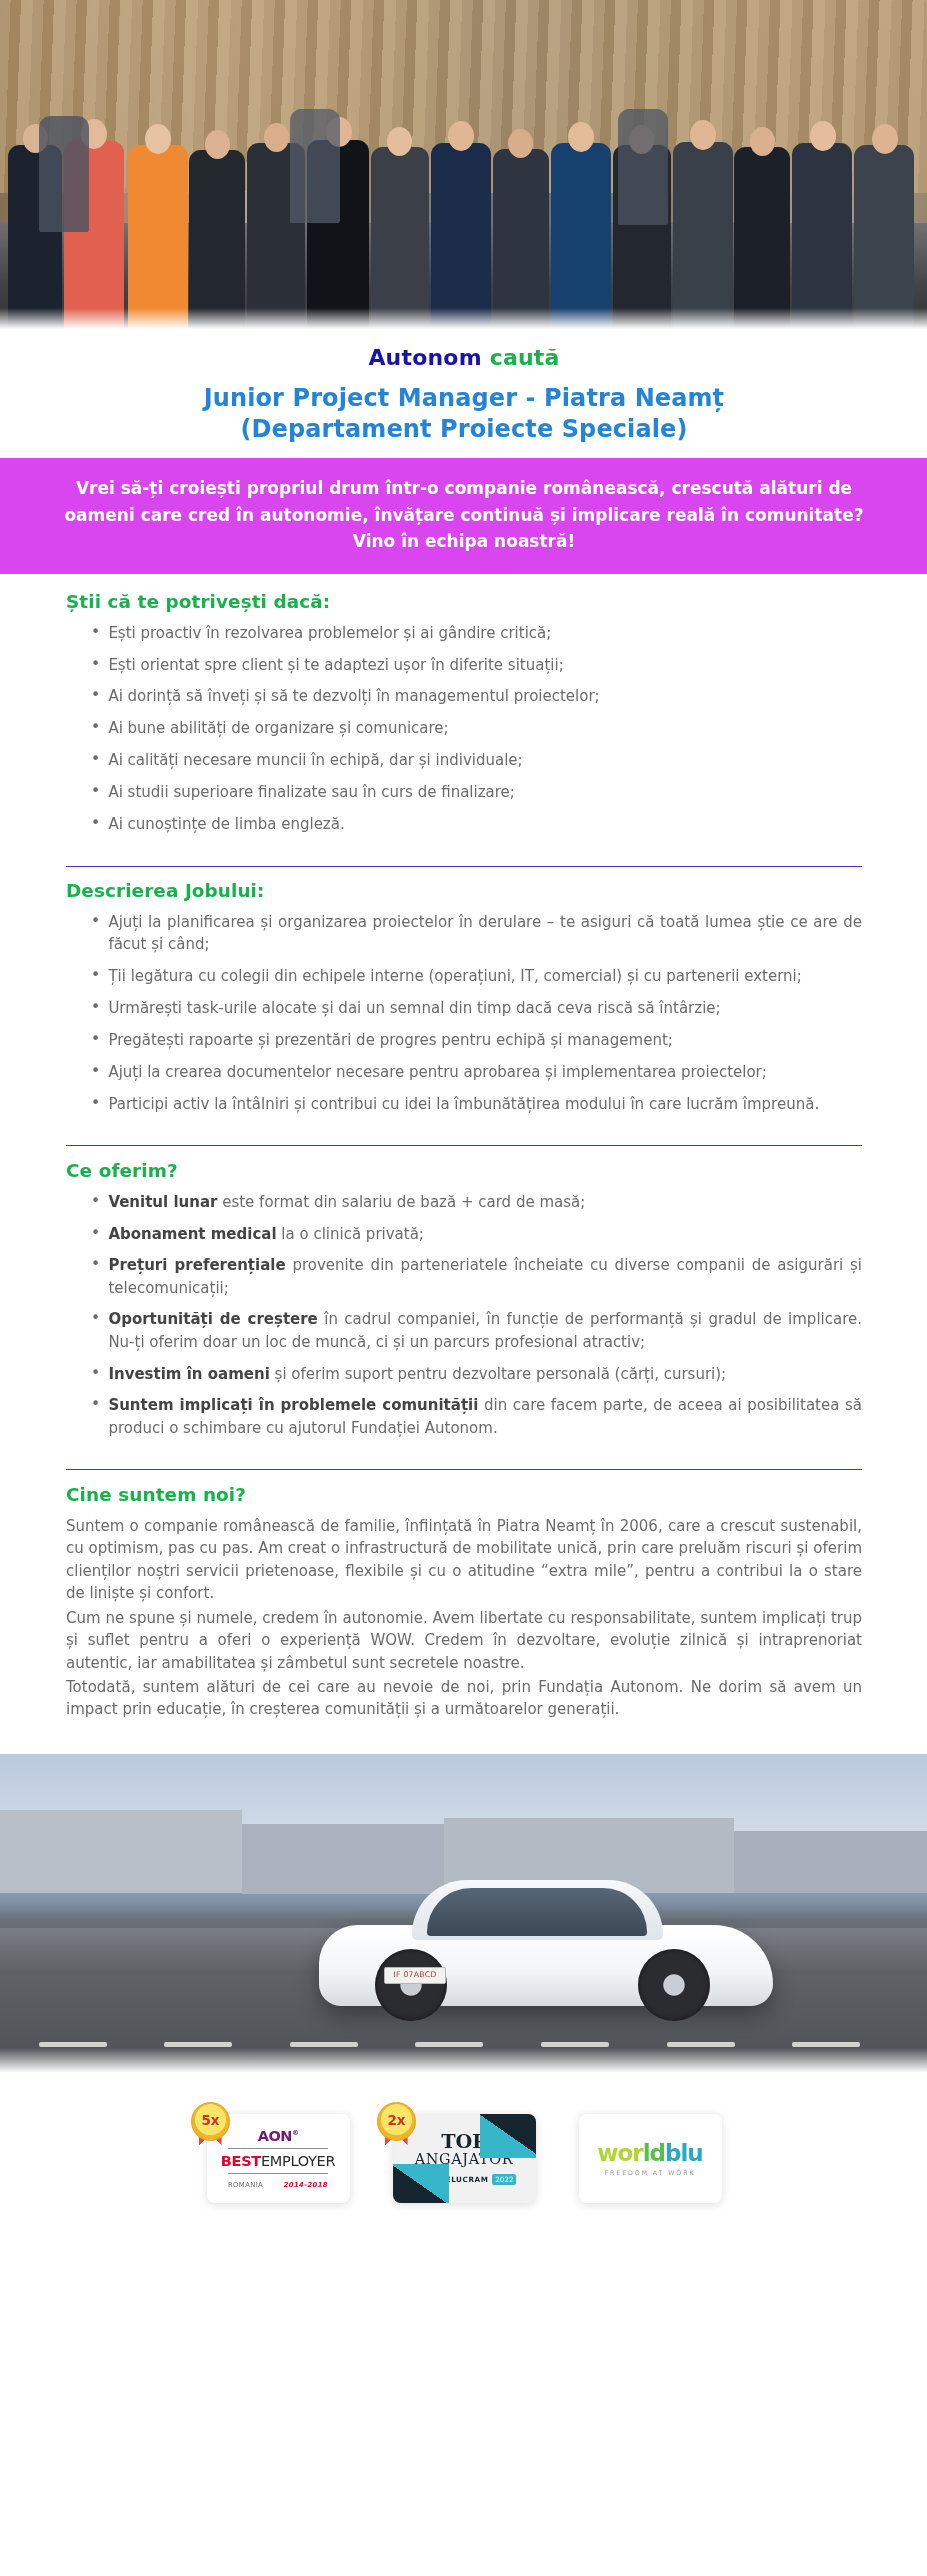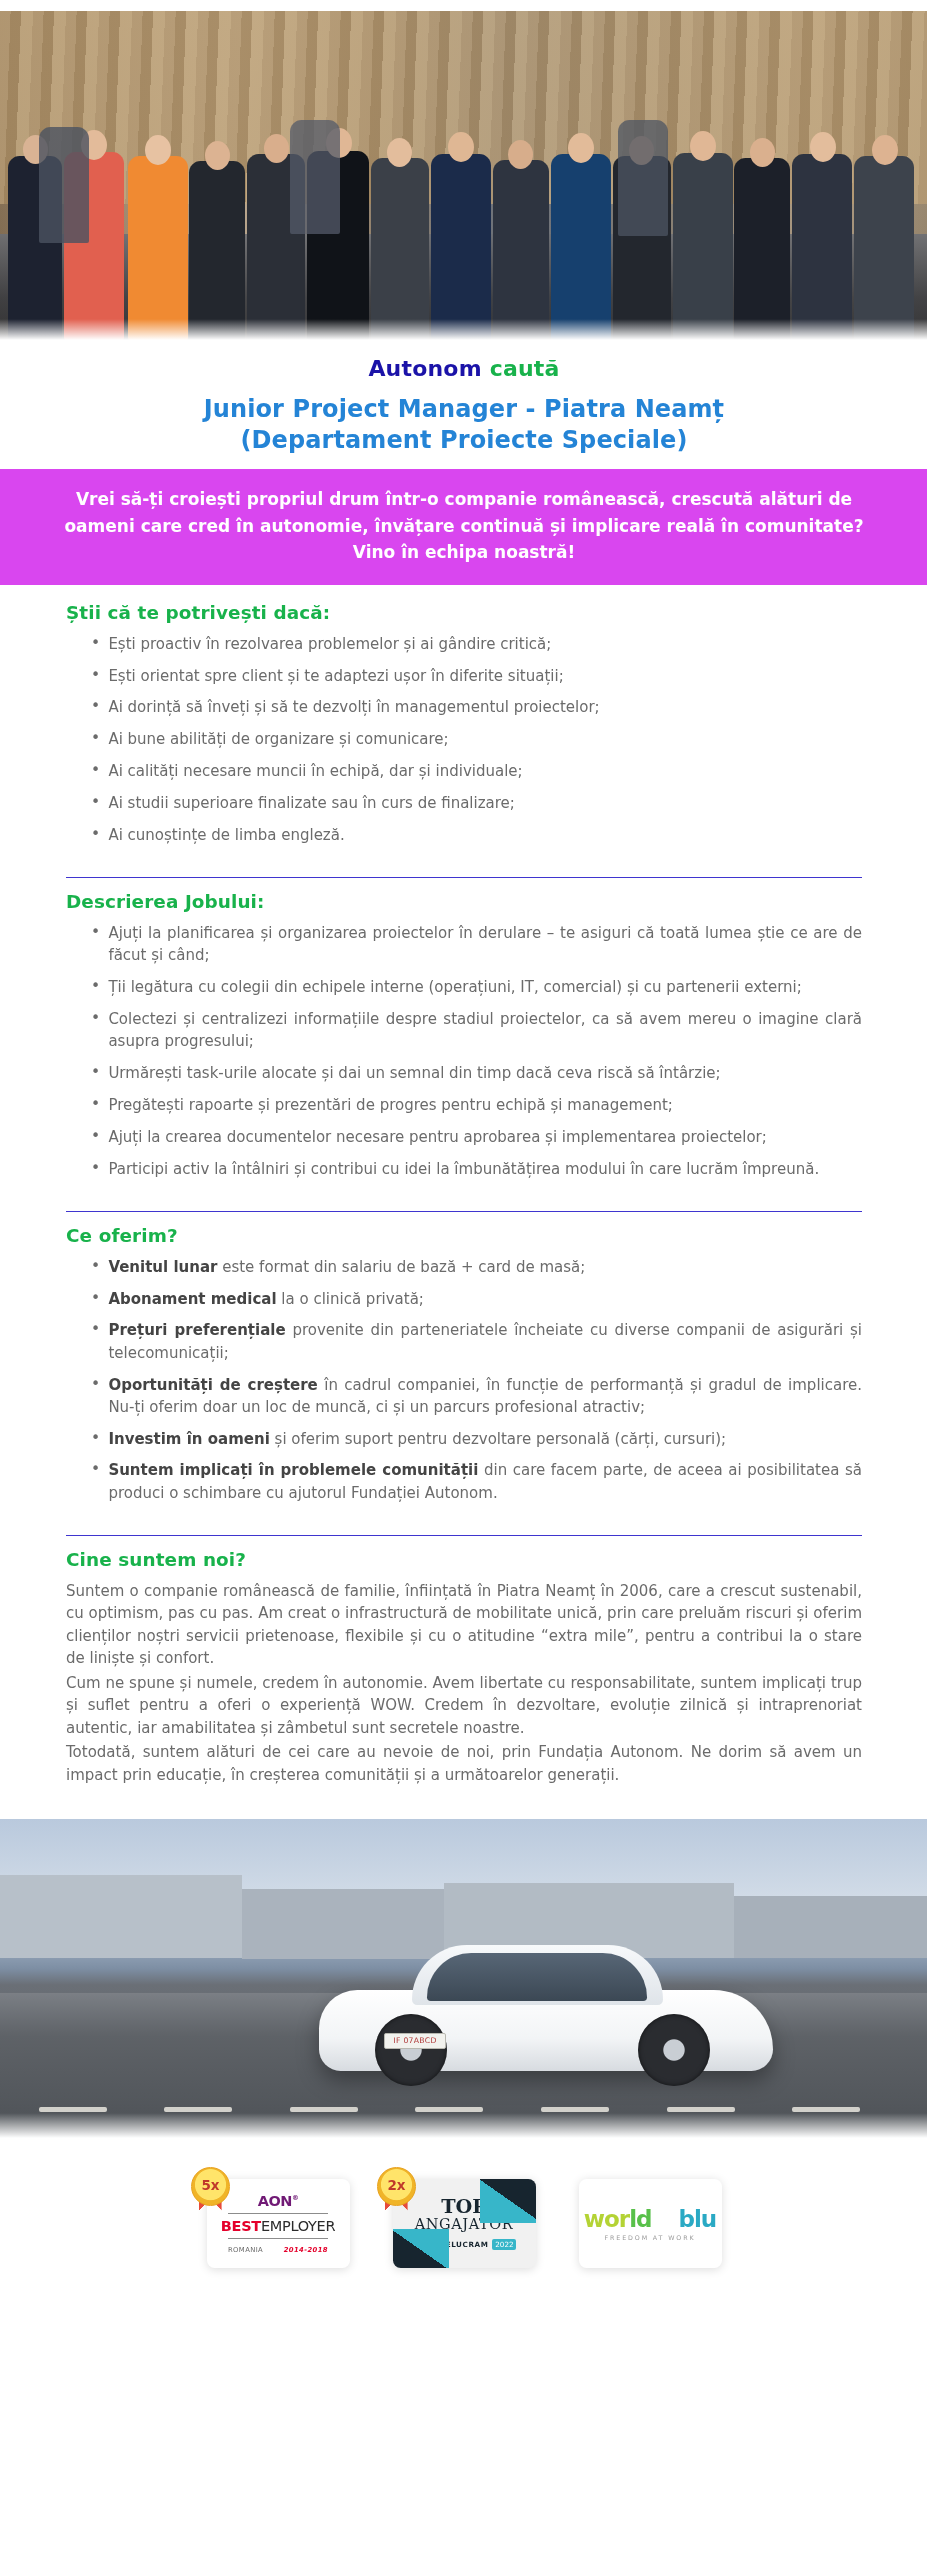--- a/index.html
+++ b/index.html
@@ -4,21 +4,21 @@
 <title>Autonom — Junior Project Manager</title>
 <style>
   html,body{margin:0;padding:0;}
   body{
     width:928px;
     background:#ffffff;
     font-family:"DejaVu Sans", sans-serif;
     color:#333;
     -webkit-font-smoothing:antialiased;
   }
-  .page{ width:928px; position:relative; overflow:hidden;margin-top:11px; }
+  .page{ width:928px; position:relative; overflow:hidden; }
 
   
   .hero{
     height:329px; width:928px; position:relative; overflow:hidden;
     background:#2b2d33;
   }
   .hero-bg{
     position:absolute; inset:0;
     background:
       linear-gradient(180deg, rgba(255,255,255,.10) 0%, rgba(0,0,0,.12) 100%),
@@ -188,21 +188,21 @@
   }
   .top-t{ font-family:"DejaVu Serif", serif; font-weight:bold; font-size:19.3px; color:#17252f; line-height:1; }
   .top-s{ font-family:"DejaVu Serif", serif; font-size:14.5px; color:#17252f; letter-spacing:0.6px; line-height:1.2;}
   .und{ display:flex; align-items:center; gap:3.9px; margin-top:5.8px; }
   .und .sq{ width:10.6px; height:10.6px; border-radius:1.9px; border:1.9px solid #37b6c9; box-sizing:border-box;}
   .und .nm{ font-size:7.2px; color:#17252f; letter-spacing:0.6px; font-weight:bold;}
   .und .yr{ font-size:7.2px; color:#fff; background:#37b6c9; padding:1px 2.9px; border-radius:1.9px;}
 
   .wb{ display:flex; flex-direction:column; align-items:center; }
   .wb-t{ font-size:23px; font-weight:bold; letter-spacing:-1px; }
-  .wb-t .a{ color:#b4d335; } .wb-t .b{ color:#58c04a; } .wb-t .c{ color:#2aa9c4;padding-left:27px; }
+  .wb-t .a{ color:#b4d335; } .wb-t .b{ color:#58c04a; } .wb-t .c{ color:#2aa9c4; }
   .wb-s{ font-size:6.3px; color:#9a9a9a; letter-spacing:1.9px; margin-top:2.9px; }
 </style>
 </head>
 <body>
 
 <div class="page">
 
   <div class="hero">
     <div class="hero-bg"></div>
     <div class="wood"></div>
@@ -273,21 +273,20 @@
       </ul>
     </div>
 
     <div class="rule"></div>
 
     <div>
       <div class="sec-h">Descrierea Jobului:</div>
       <ul class="list justify">
         <li>Ajuți la planificarea și organizarea proiectelor în derulare – te asiguri că toată lumea știe ce are de făcut și când;</li>
         <li>Ții legătura cu colegii din echipele interne (operațiuni, IT, comercial) și cu partenerii externi;</li>
-        <li>Colectezi și centralizezi informațiile despre stadiul proiectelor, ca să avem mereu o imagine clară asupra progresului;</li>
         <li>Urmărești task-urile alocate și dai un semnal din timp dacă ceva riscă să întârzie;</li>
         <li>Pregătești rapoarte și prezentări de progres pentru echipă și management;</li>
         <li>Ajuți la crearea documentelor necesare pentru aprobarea și implementarea proiectelor;</li>
         <li>Participi activ la întâlniri și contribui cu idei la îmbunătățirea modului în care lucrăm împreună.</li>
       </ul>
     </div>
 
     <div class="rule"></div>
 
     <div>

